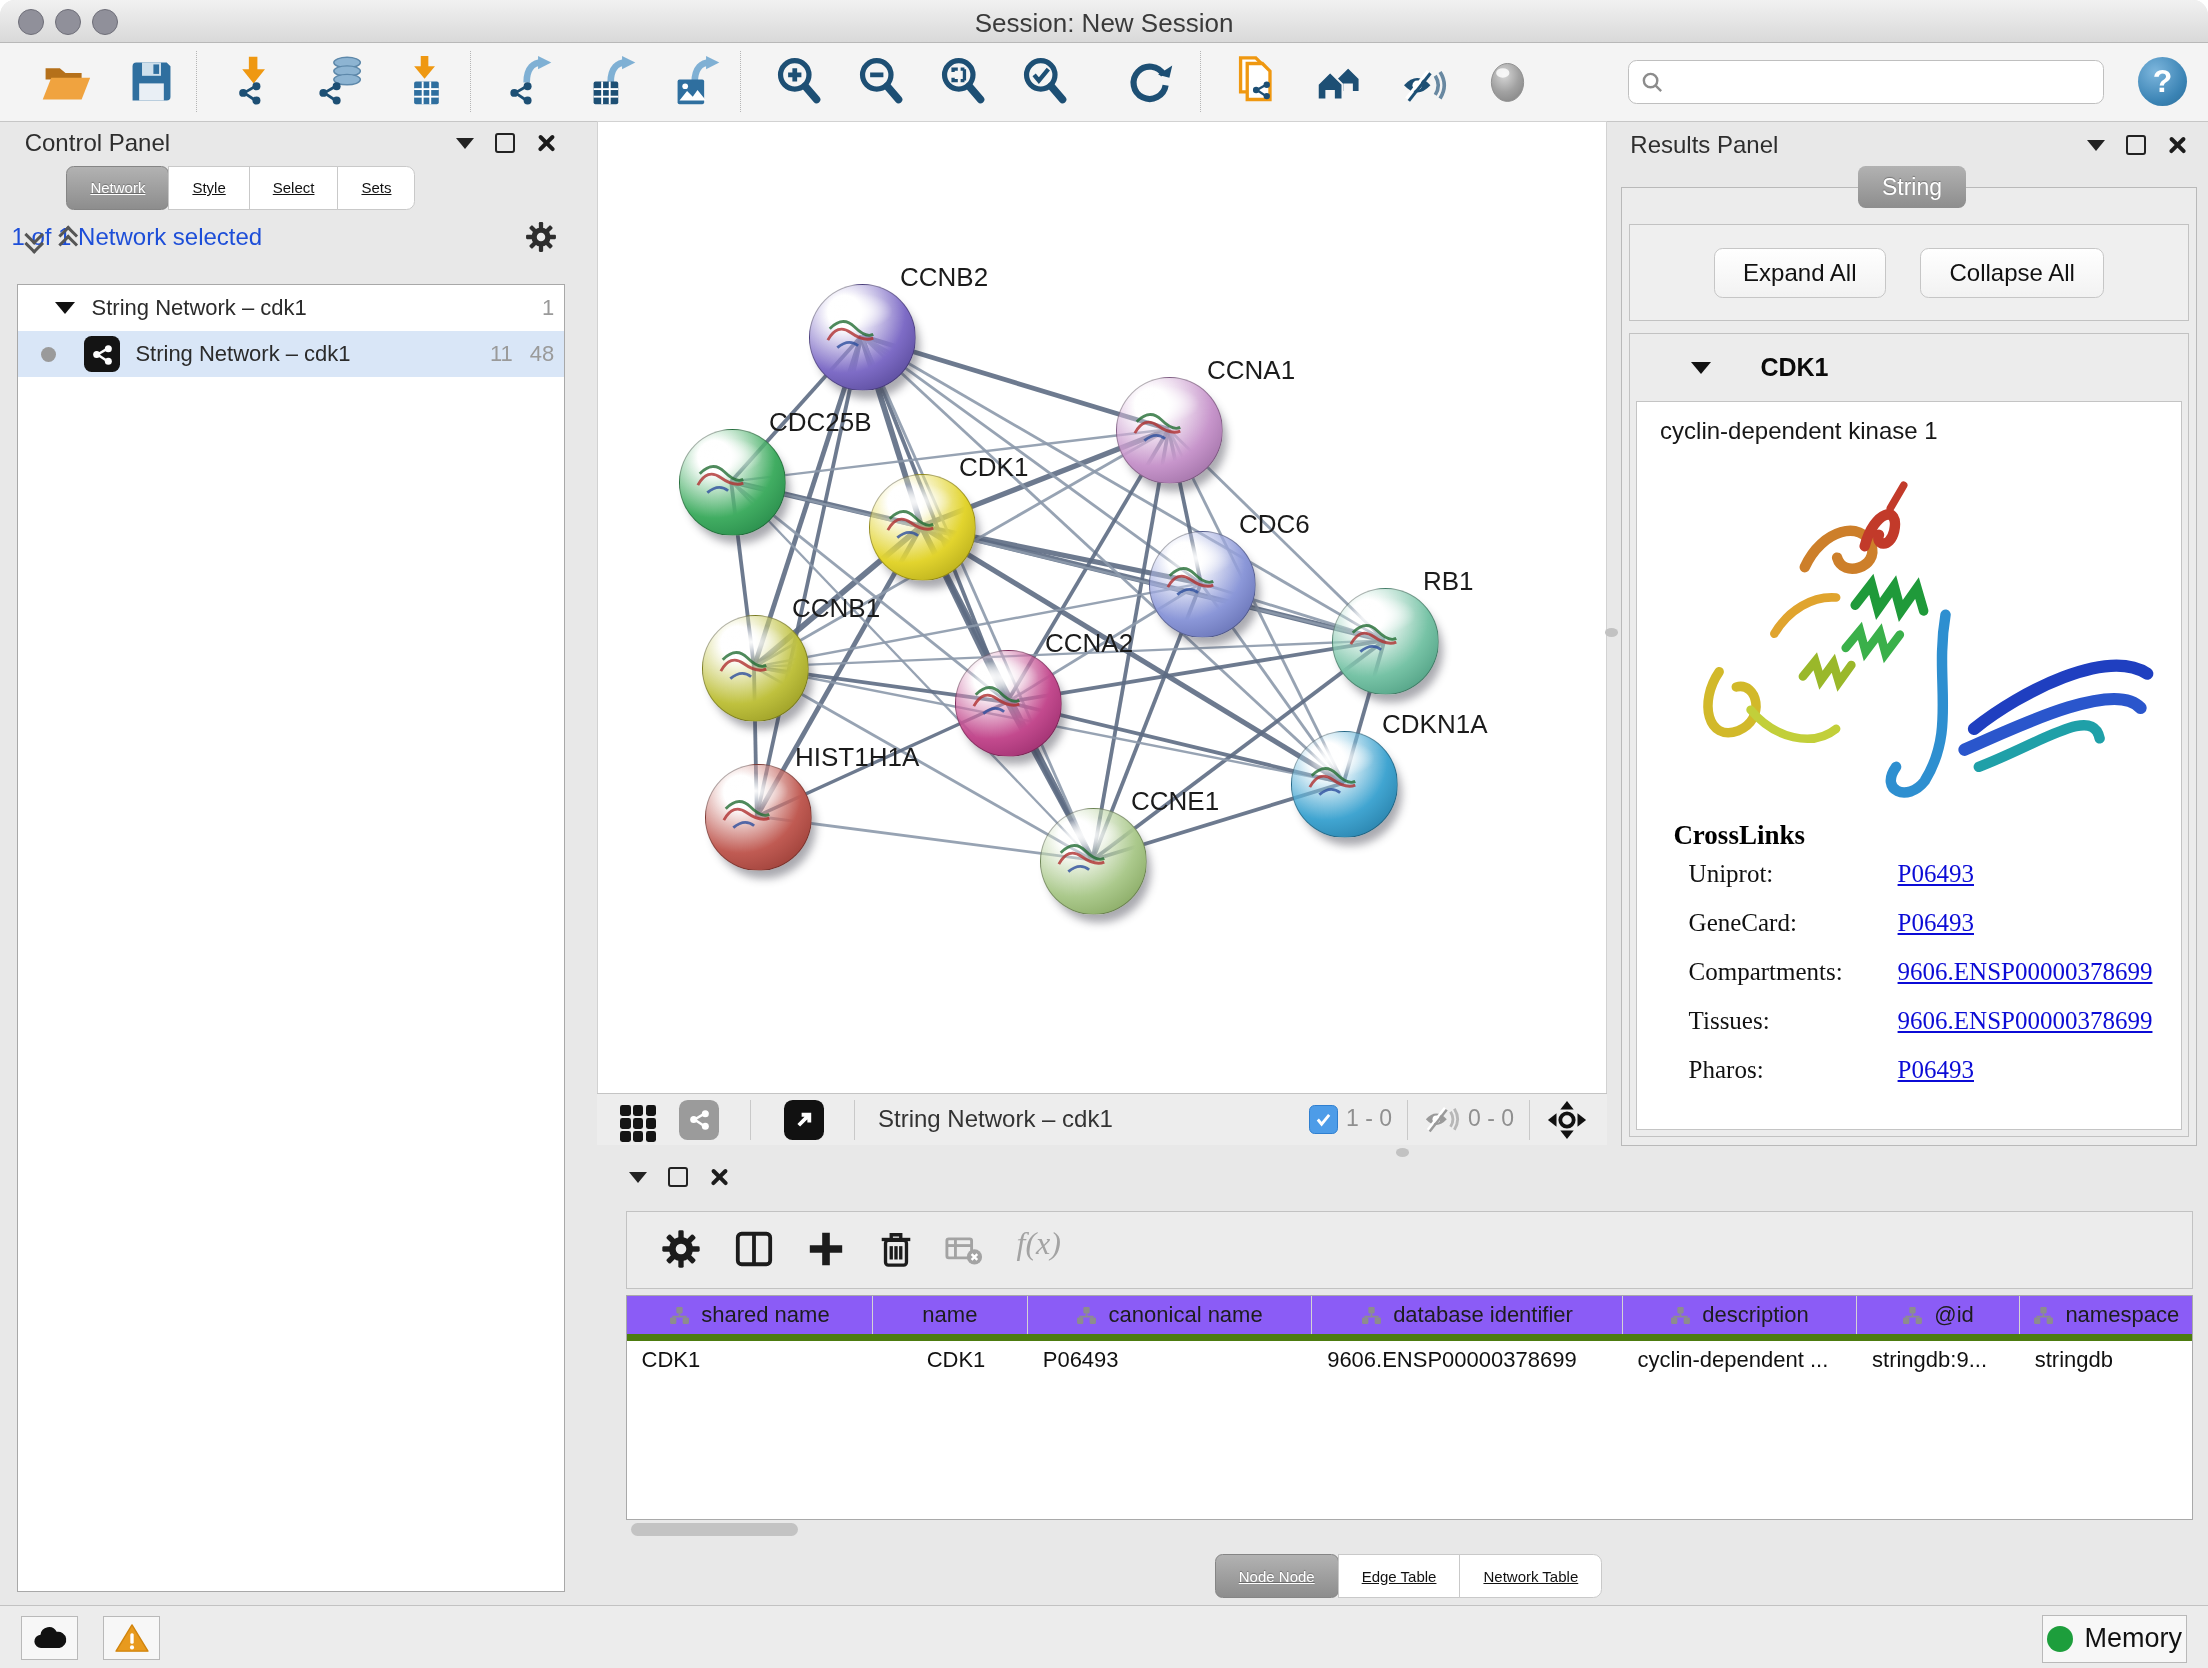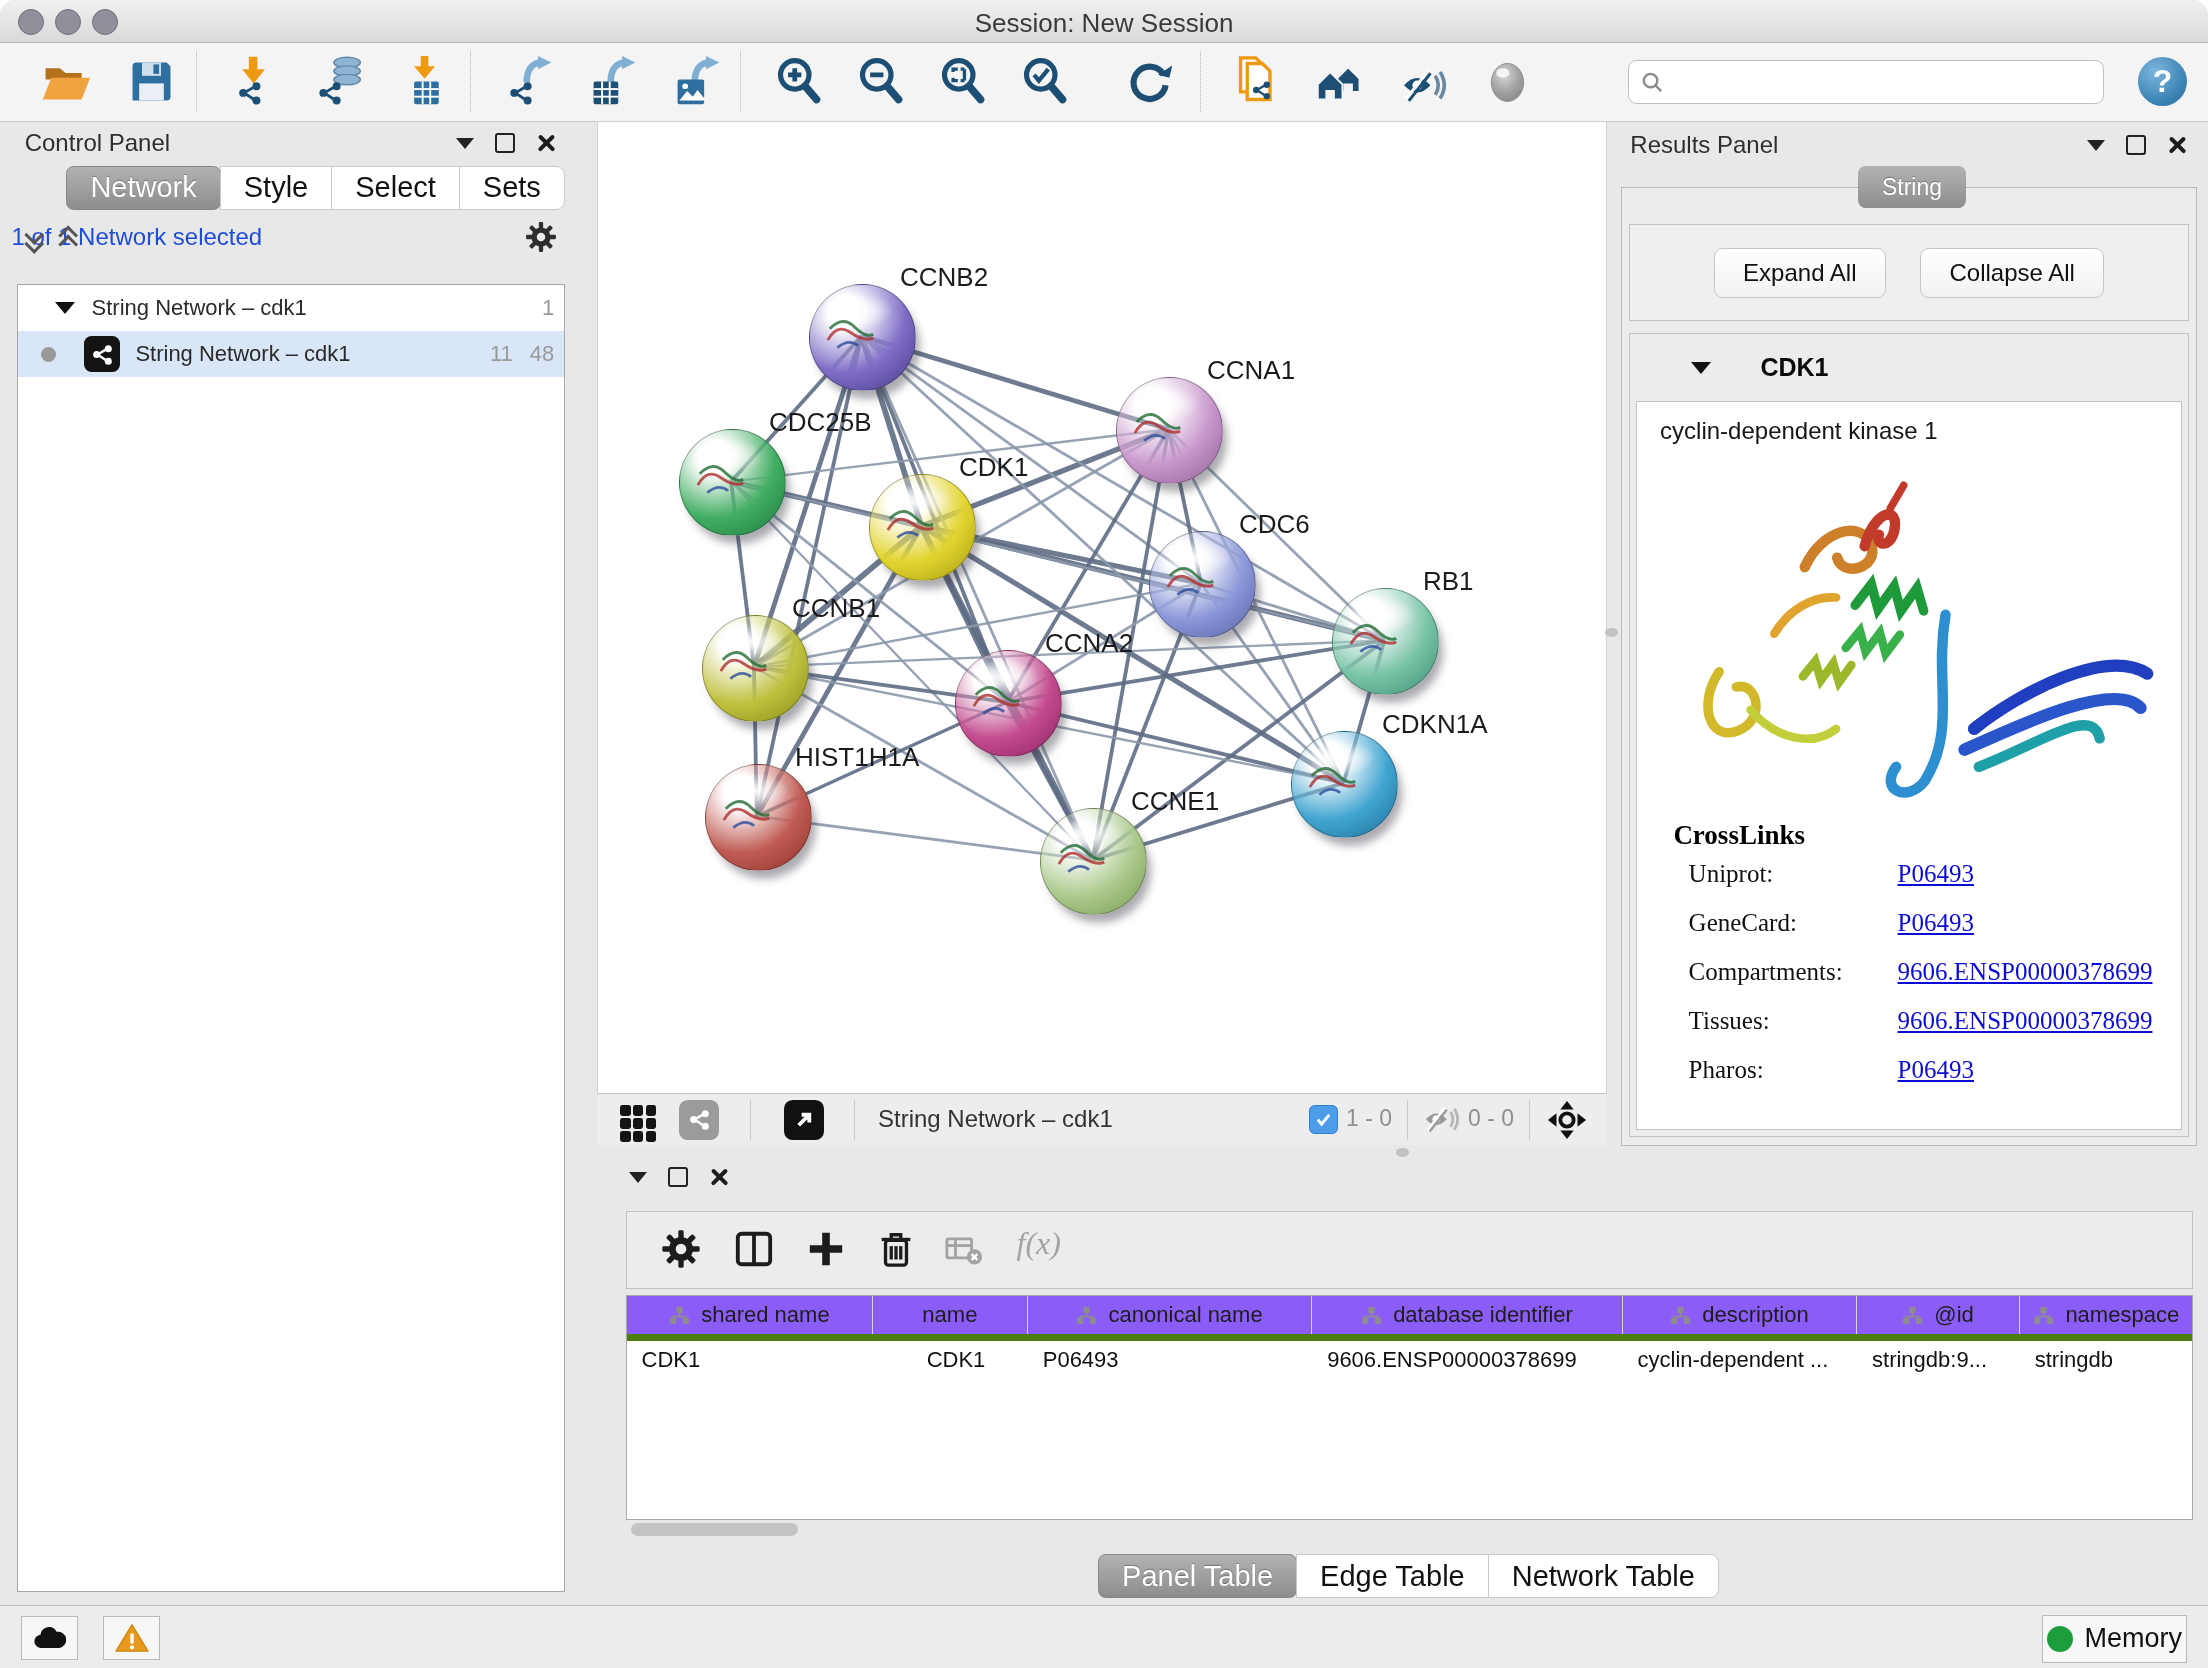--- a/index.html
+++ b/index.html
@@ -27,21 +27,21 @@
   .panel-title{font-size:24px;color:#2e2e2e;flex:1;}
   .head-ic{display:flex;align-items:center;gap:21px;}
   .tri-down{width:0;height:0;border-left:9.5px solid transparent;border-right:9.5px solid transparent;border-top:11.4px solid #222;}
   .float-ic{width:16px;height:16px;border:2.9px solid #222;border-radius:2.9px;}
   .x-ic{position:relative;width:21px;height:21px;}
   .x-ic::before,.x-ic::after{content:"";position:absolute;left:0;top:8.6px;width:21px;height:4.3px;background:#1c1c1c;border-radius:1.9px;}
   .x-ic::before{transform:rotate(45deg);} .x-ic::after{transform:rotate(-45deg);}
 
   .seg{display:flex;}
   .seg .tab{background:#fff;border:1px solid #c9c9c9;margin-left:-1px;height:42px;display:flex;align-items:center;justify-content:center;
-    font-size:29px;color:#111;padding:0 23px;cursor:pointer;}
+    font-size:15px;color:#111;padding:0 23px;cursor:pointer;text-decoration:underline;}
   .seg .tab:first-child{border-radius:8.6px 0 0 8.6px;margin-left:0;}
   .seg .tab:last-child{border-radius:0 8.6px 8.6px 0;}
   .seg .tab.active{background:linear-gradient(#b2b2b2,#8d8d8d);border-color:#858585;color:#fff;text-shadow:0 -1px 1px rgba(0,0,0,.3);border-radius:7.6px;}
 
   
   #control-panel{position:absolute;left:11.4px;top:124px;width:559px;height:1472px;}
   .cp-tabs{margin:3.8px 0 0 55px;}
   .cp-subbar{position:relative;height:44px;display:flex;align-items:center;margin-top:5.7px;padding:0 13.3px;}
   .cp-status{position:absolute;left:0;right:0;text-align:left;font-size:24px;color:#1d4ed8;}
   .chev{width:19px;height:19px;position:relative;margin-right:15px;}
@@ -772,21 +772,21 @@
         <div class="td c2">P06493</div>
         <div class="td c3">9606.ENSP00000378699</div>
         <div class="td c4">cyclin-dependent ...</div>
         <div class="td c5">stringdb:9...</div>
         <div class="td c6">stringdb</div>
       </div>
     </div>
     <div class="hscroll"></div>
     <div class="tp-tabs">
       <div class="seg">
-        <div class="tab active">Panel Table</div>
+        <div class="tab active">Node Node</div>
         <div class="tab">Edge Table</div>
         <div class="tab">Network Table</div>
       </div>
     </div>
   </div>
 
   <div id="statusbar">
     <div class="st-btn" style="left:21px">
       <svg width="36" height="25" viewBox="0 0 38 26">
         <path d="M10 24 a7 7 0 0 1 -1-14 a9 9 0 0 1 17-3 a7.5 7.5 0 0 1 3 17z" fill="#111"></path>

